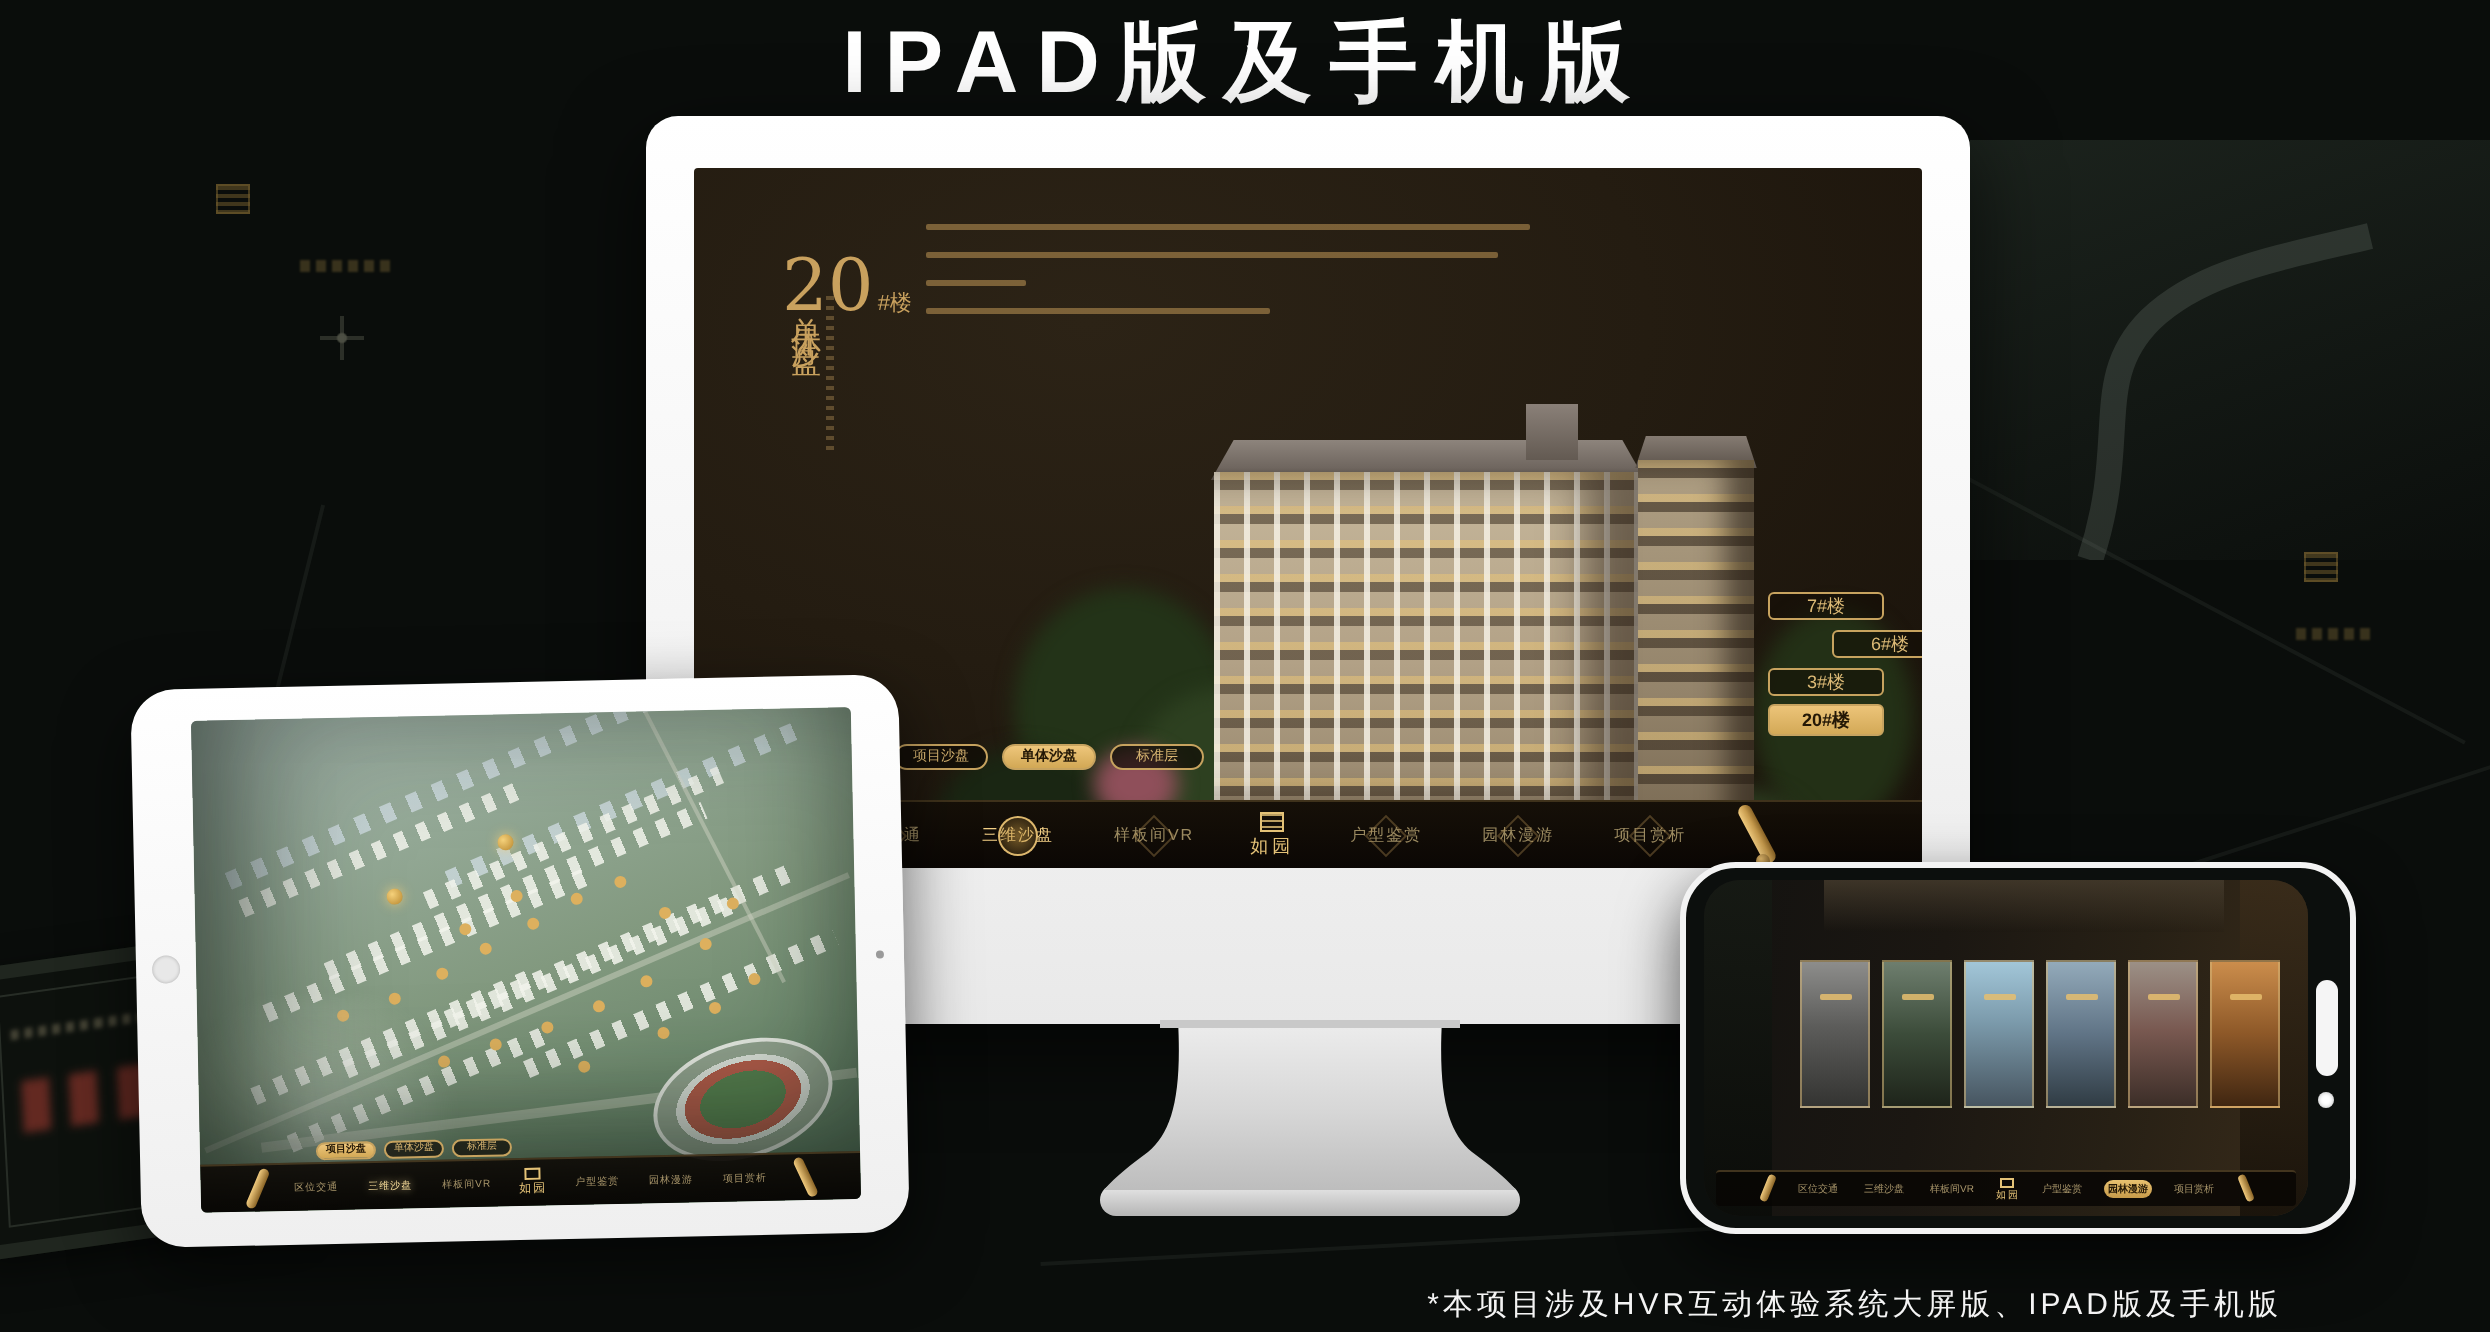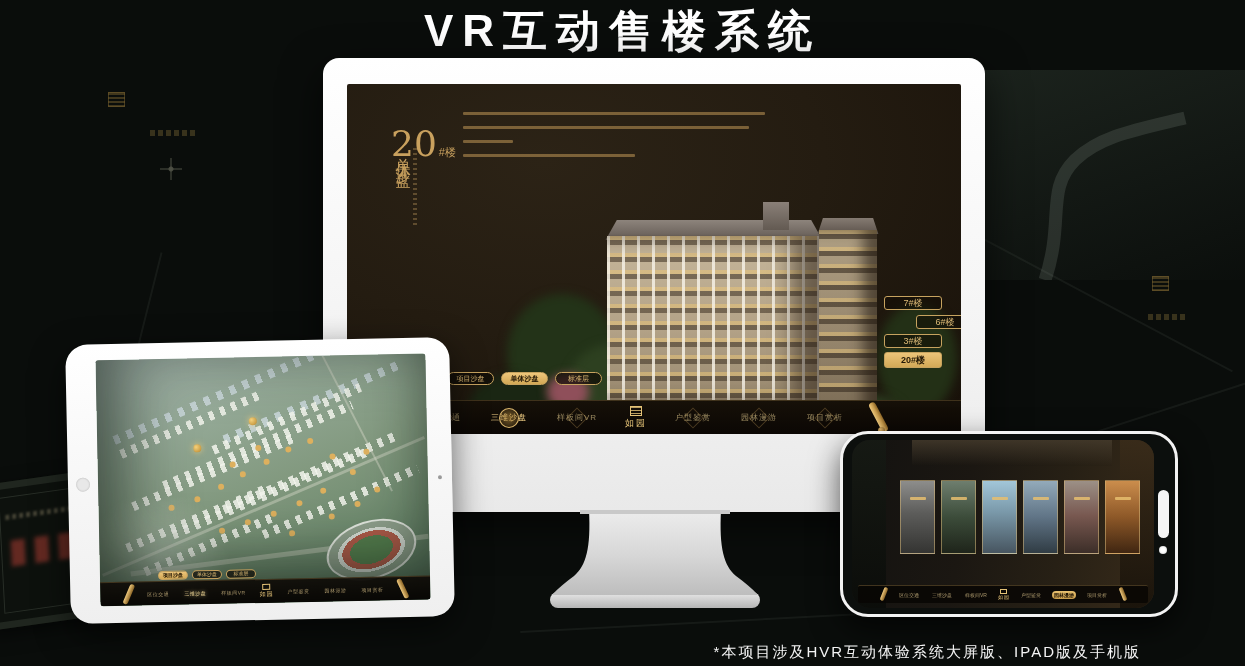--- a/index.html
+++ b/index.html
@@ -206,21 +206,21 @@
   <div class="bg-goldtag" style="left:150px; top:130px; width:46px;"></div>
   <div class="bg-goldtag" style="left:1148px; top:314px; width:40px;"></div>
   <div class="bg-star"></div>
   <div class="bg-cert">
     <div class="bg-cert-inner"></div>
     <div class="bg-cert-line"></div>
     <div class="bg-cert-mark"></div>
   </div>
 </div>
 
-<div class="page-title">VR互动售楼系统</div>
+<div class="page-title">IPAD版及手机版</div>
 
 <div class="monitor">
   <div class="monitor-screen">
 
     <div class="scr-heading">
       <span class="scr-num">20</span><span class="scr-suffix">#楼</span>
     </div>
     <div class="scr-vert">单体沙盘</div>
     <div class="scr-vert-en"></div>
 

